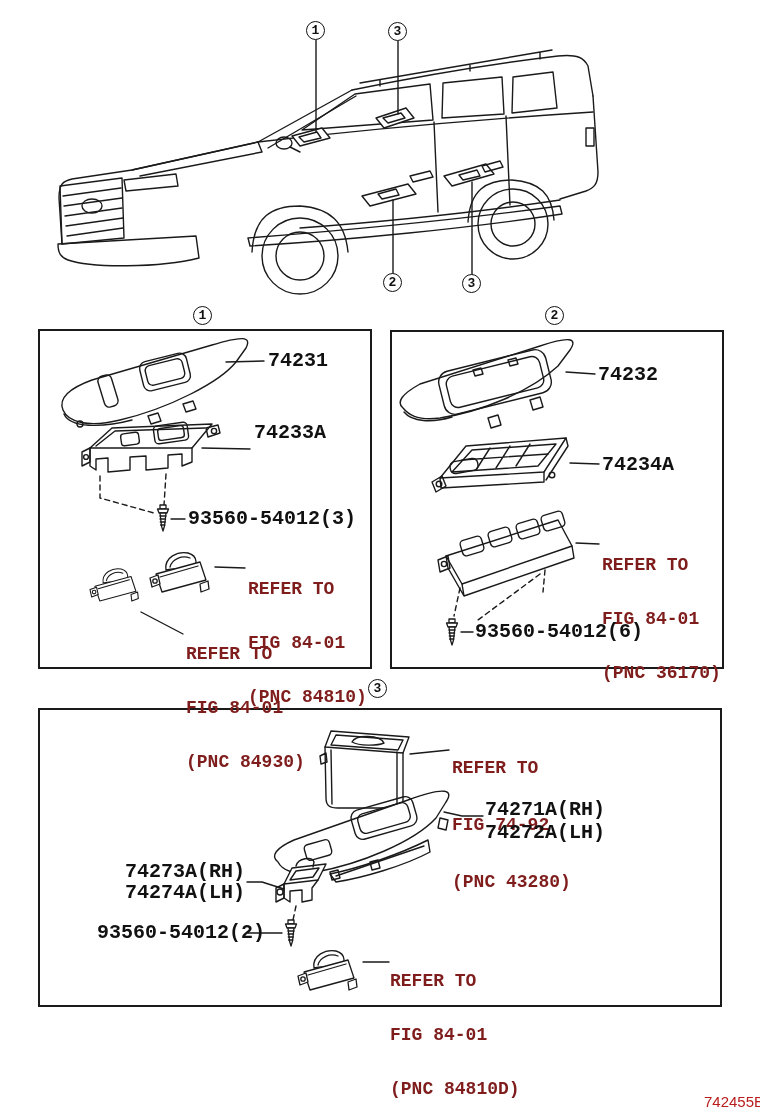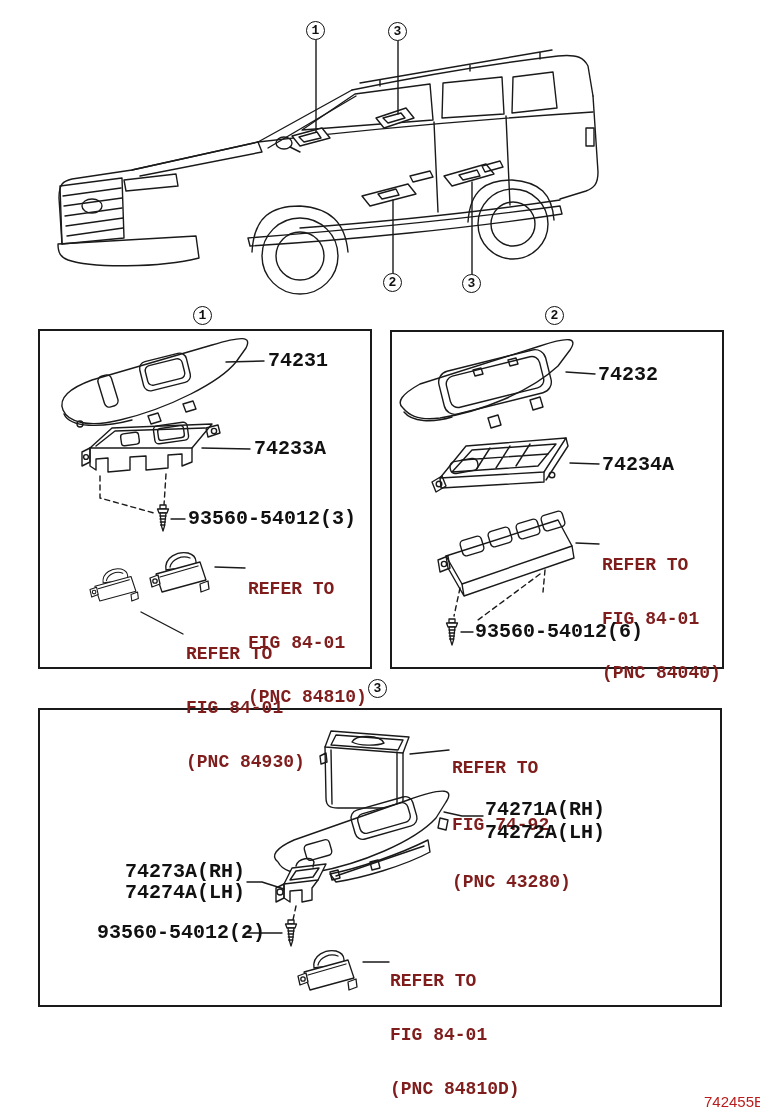--- a/index.html
+++ b/index.html
@@ -216,39 +216,39 @@
       <span>1</span>
     </div>
   <div class="callout" style="left:545px;top:306px;">
       <span>2</span>
     </div>
   <div class="callout" style="left:368px;top:679px;">
       <span>3</span>
     </div>
 
   <div class="plabel" style="left:268px;top:351px;font-family:Liberation Mono, monospace;">74231</div>
-  <div class="plabel" style="left:254px;top:439px;">74233A</div>
+  <div class="plabel" style="left:254px;top:423px;">74233A</div>
   <div class="plabel" style="left:188px;top:509px;">93560-54012(3)</div>
   <div class="ref" style="left:248px;top:544px;">
     <span>REFER TO</span>
     <span>FIG 84-01</span>
     <span>(PNC 84810)</span>
   </div>
   <div class="ref" style="left:186px;top:609px;">
     <span>REFER TO</span>
     <span>FIG 84-01</span>
     <span>(PNC 84930)</span>
   </div>
 
   <div class="plabel" style="left:598px;top:365px;">74232</div>
   <div class="plabel" style="left:602px;top:455px;">74234A</div>
   <div class="ref" style="left:602px;top:520px;">
     <span>REFER TO</span>
     <span>FIG 84-01</span>
-    <span>(PNC 84040)</span>
+    <span>(PNC 36170)</span>
   </div>
   <div class="plabel" style="left:475px;top:622px;">93560-54012(6)</div>
 
   <div class="ref" style="left:452px;top:721px;line-height:19px;">
     <span>REFER TO</span>
     <span>FIG 74-92</span>
     <span>(PNC 43280)</span>
   </div>
   <div class="plabel" style="left:485px;top:800px;">74271A(RH)</div>
   <div class="plabel" style="left:485px;top:823px;">74272A(LH)</div>

